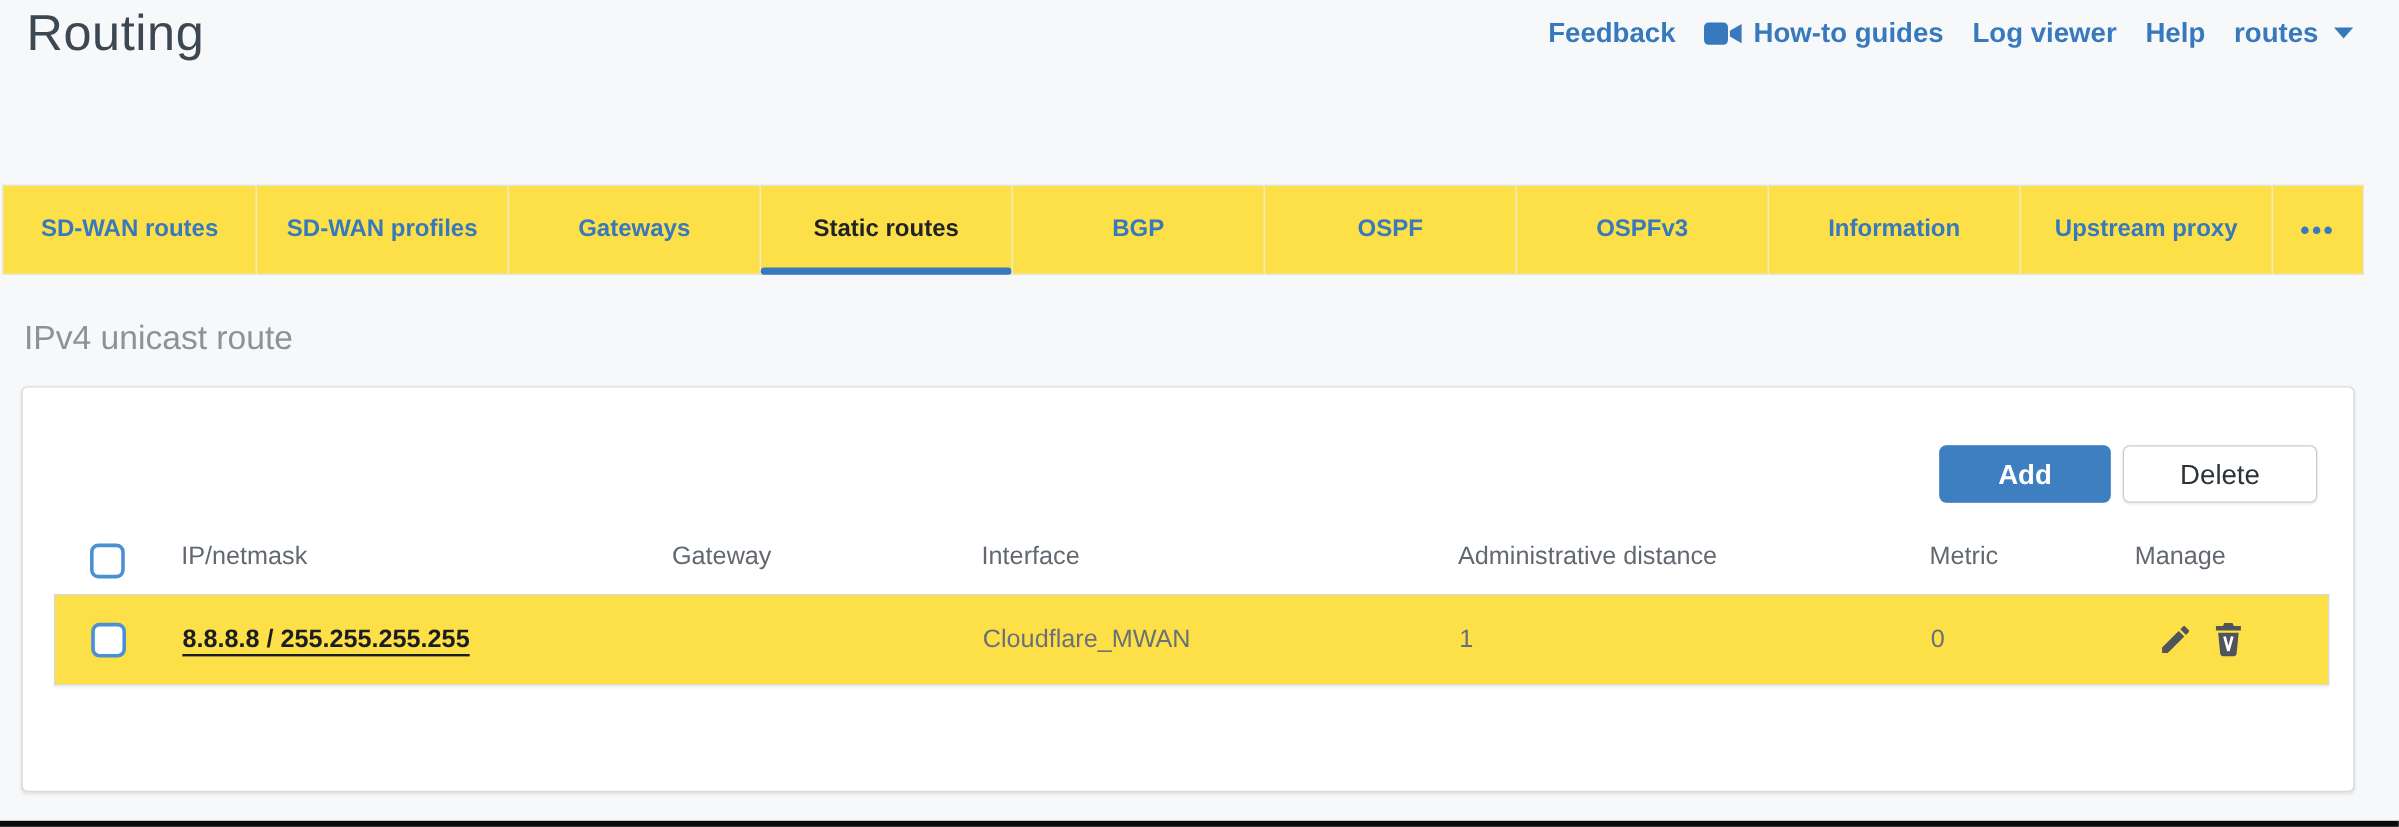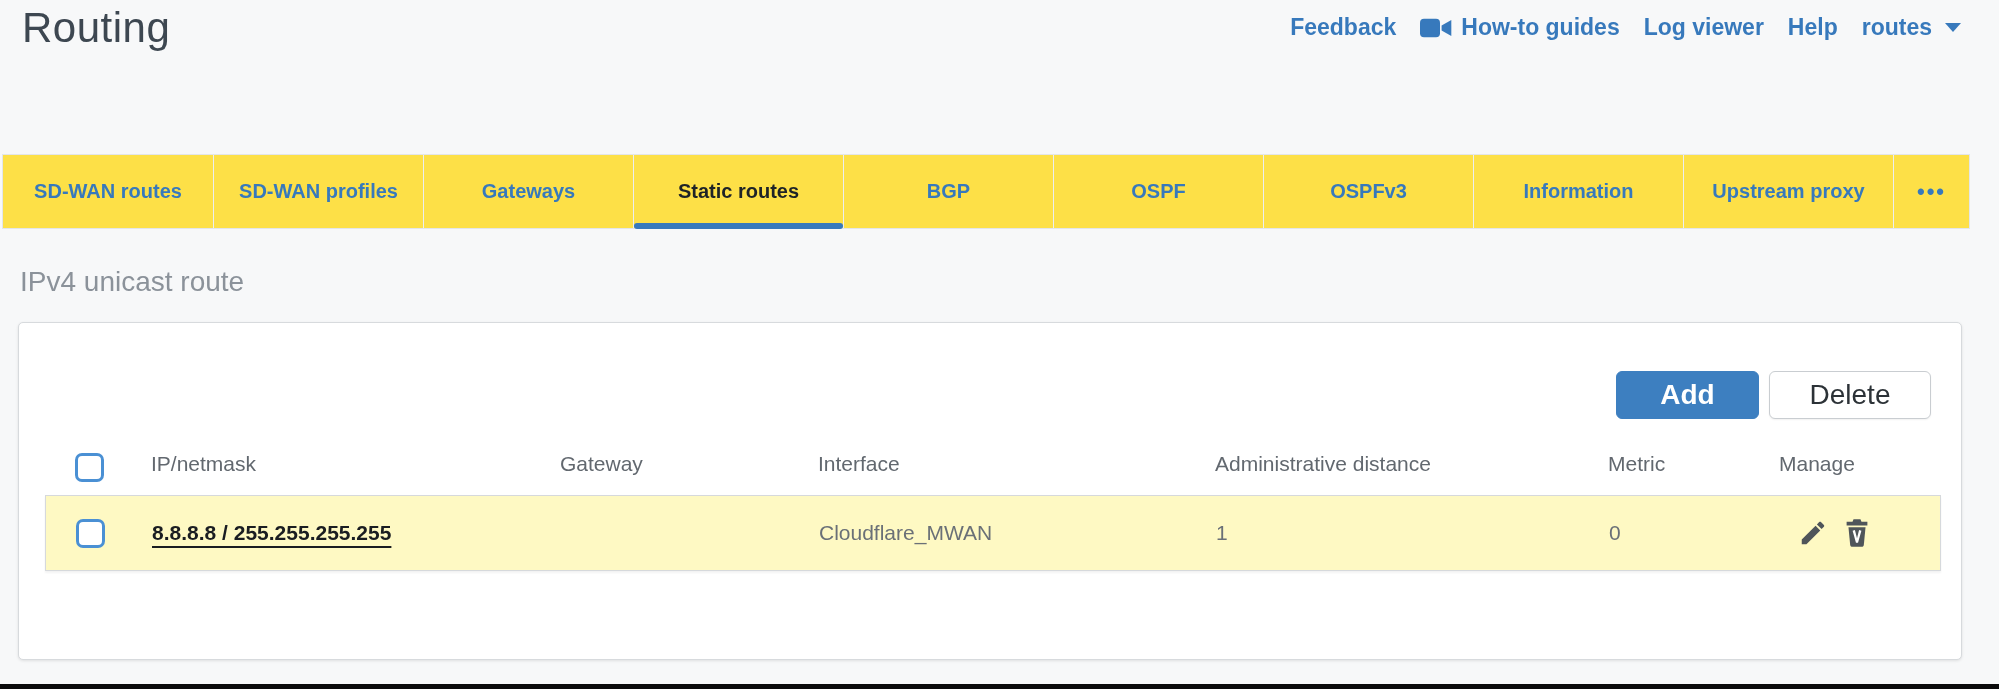--- a/index.html
+++ b/index.html
@@ -54,21 +54,21 @@
     font-size:28px; font-weight:400; color: var(--muted, #8b929a);
   }
   .card {
     position:absolute; left:18px; top:322px; width:1944px; height:338px;
     background:#fff; border:1px solid var(--border, #d7dadd); border-radius:5px;
     box-shadow:0 1px 3px rgba(0,0,0,0.10);
   }
   
   .btn {
     position:absolute; top:48px; height:48px; border-radius:6px;
-    font-size:28px; font-family:inherit; cursor:pointer;
+    font-size:23px; font-family:inherit; cursor:pointer;
     display:flex; align-items:center; justify-content:center;
   }
   .btn.primary {
     left:1597px; width:143px; background: var(--accent-button, #3d7fc0);
     color:#fff; border:1px solid var(--accent-button, #3d7fc0); font-weight:600;
   }
   .btn.secondary {
     left:1750px; width:162px; background:#fff; color:#2c3237;
     border:1px solid #c9cdd1; box-shadow:0 1px 2px rgba(0,0,0,0.06);
   }
@@ -80,21 +80,21 @@
   }
   .checkbox {
     position:absolute; width:29px; height:29px; border-radius:7px;
     border:3px solid var(--checkbox, #4a90d4); background:#fff; cursor:pointer;
   }
   .checkbox.head { left:56px; top:130px; }
   .funnel-icon svg { display:block; }
   
   .trow {
     position:absolute; left:26px; top:172px; width:1896px; height:76px;
-    background:#fef9c3; border:1px solid #d6d9dc;
+    background:#fde047; border:1px solid #d6d9dc;
     box-shadow:0 2px 2px rgba(0,0,0,0.05);
   }
   .cell {
     position:absolute; top:0; height:100%;
     display:flex; align-items:center;
     font-size:21px; color: var(--row-text, #6a7077);
   }
   .cell.link {
     color: var(--link-dark, #1a1d21); font-weight:bold; text-decoration:underline;
     text-underline-offset:6px; text-decoration-thickness:2px; cursor:pointer;

